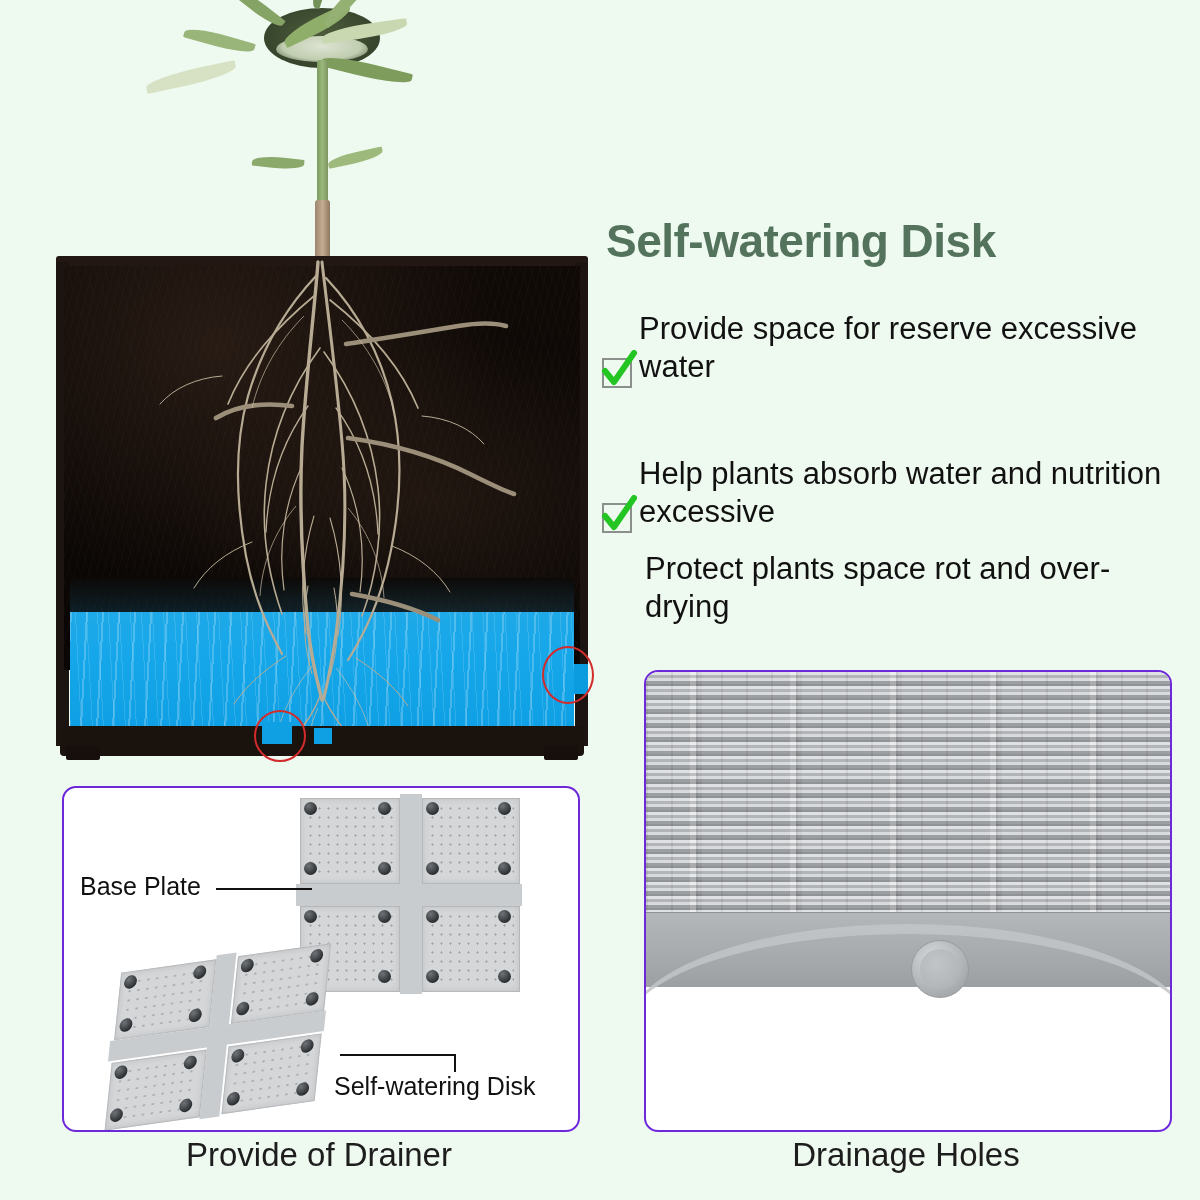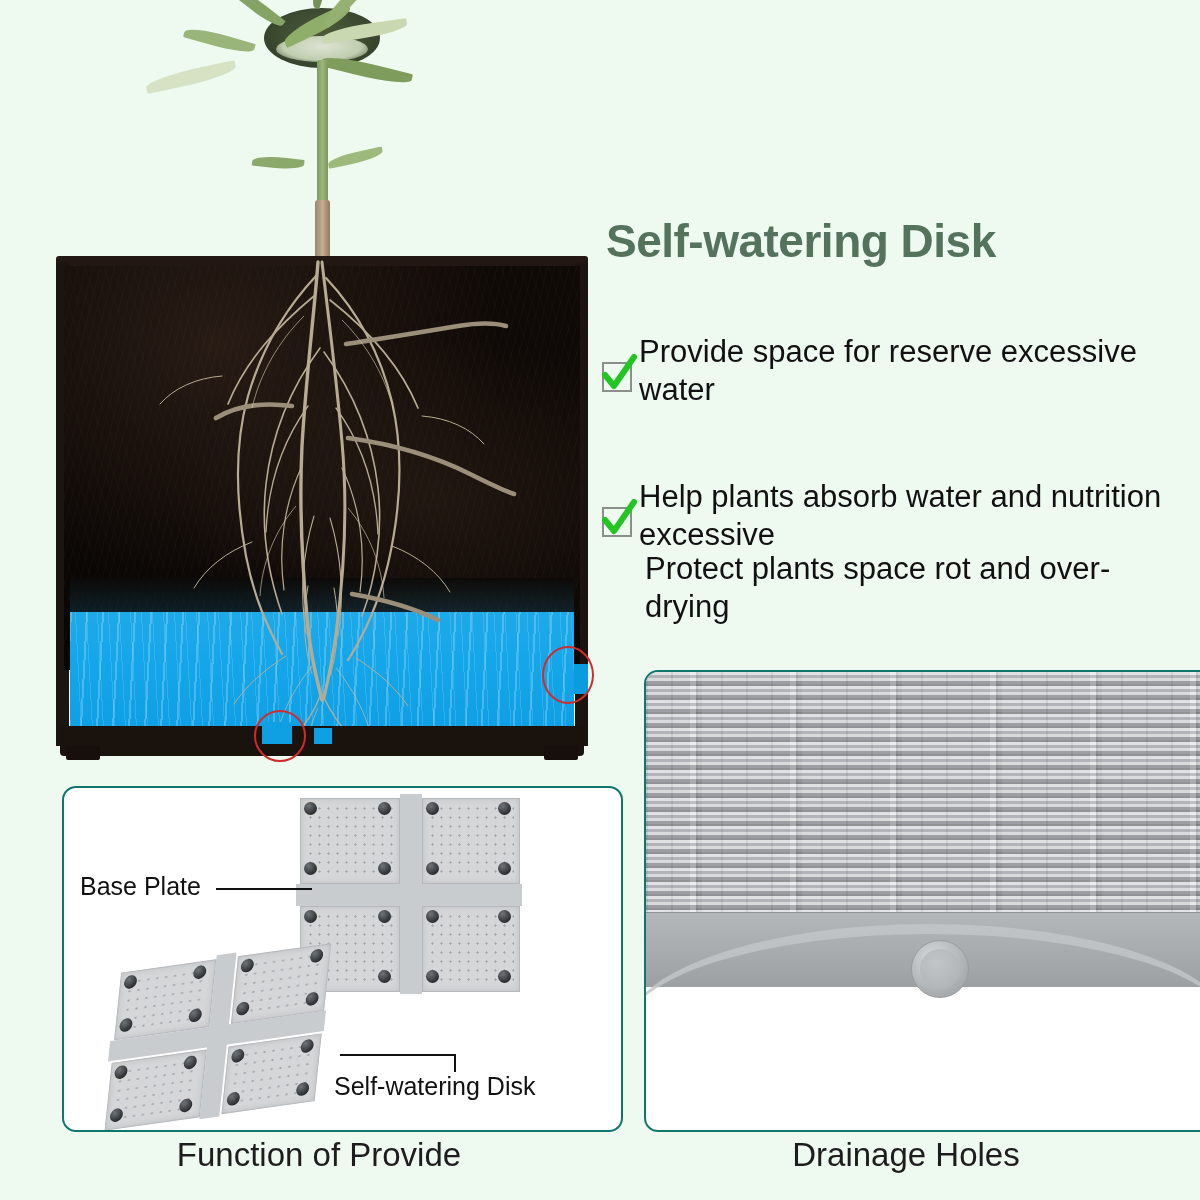--- a/index.html
+++ b/index.html
@@ -94,41 +94,41 @@
   }
   .root-layer{position:absolute;inset:0;overflow:hidden;}
 
   
   #headline{
     position:absolute;left:606px;top:214px;
     font-size:46px;font-weight:bold;color:#54735c;letter-spacing:-.5px;
     white-space:nowrap;
   }
   .bullet{
-    position:absolute;left:600px;display:flex;align-items:center;margin-top:23px;
+    position:absolute;left:600px;display:flex;align-items:flex-end;
   }
   .chk{
     position:relative;width:34px;height:34px;flex:0 0 34px;margin-top:5px;
   }
   .chk .box{
     position:absolute;left:2px;top:6px;width:26px;height:26px;
     border:2px solid #8b8f8b;background:transparent;
   }
   .chk svg{position:absolute;left:0;top:-2px;}
   .bullet-text{
     font-size:31px;line-height:1.22;color:#111;margin-left:5px;max-width:540px;
   }
   #note-text{
     position:absolute;left:645px;top:550px;width:545px;
     font-size:31px;line-height:1.22;color:#111;
   }
 
   
   .panel{
-    position:absolute;border:2px solid #0f766e;border-radius:14px;overflow:hidden;padding-left:43px;
+    position:absolute;border:2px solid #6d28d9;border-radius:14px;overflow:hidden;
   }
   #panel-drainer{left:62px;top:786px;width:514px;height:342px;background:#ffffff;}
   #panel-holes{left:644px;top:670px;width:524px;height:458px;background:#ffffff;}
 
   .caption{
     position:absolute;font-size:33px;color:#1d1d1d;text-align:center;
   }
   #caption-drainer{left:62px;top:1136px;width:514px;}
   #caption-holes{left:644px;top:1136px;width:524px;}
 
@@ -387,21 +387,21 @@
   </div>
 
   <span class="label-text" style="left:16px;top:84px;">Base Plate</span>
   <div class="leader" style="left:152px;top:100px;width:96px;height:2px;"></div>
 
   <span class="label-text" style="left:270px;top:284px;">Self-watering Disk</span>
   <div class="leader" style="left:276px;top:266px;width:116px;height:2px;"></div>
   <div class="leader" style="left:390px;top:266px;width:2px;height:18px;"></div>
 </div>
 
-<div class="caption" id="caption-drainer">Function of Provide</div>
+<div class="caption" id="caption-drainer">Provide of Drainer</div>
 
 <div class="panel" id="panel-holes">
   <div class="wicker">
     <div class="wicker-weave"></div>
     <div class="wicker-knots"></div>
   </div>
   <div class="rim"></div>
   <div class="rim-curve"></div>
   <div class="foot-plug">
     <div class="foot-plug-inner"></div>

